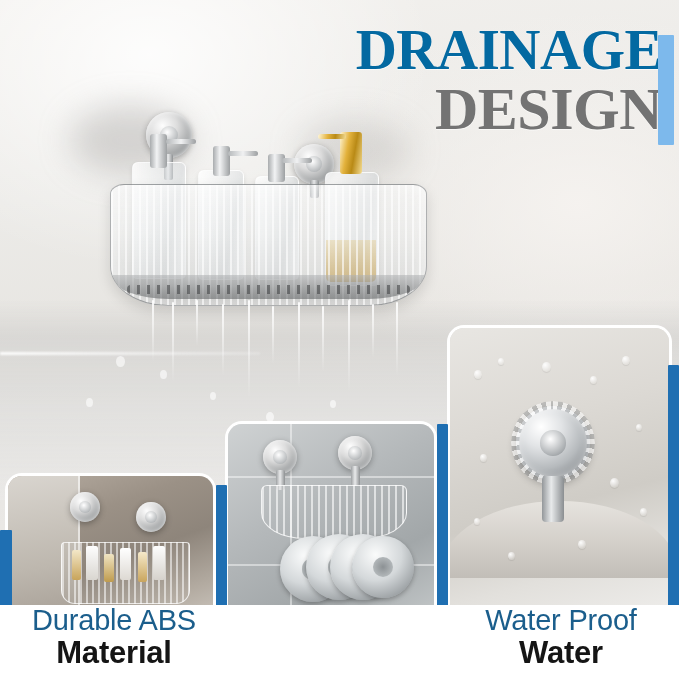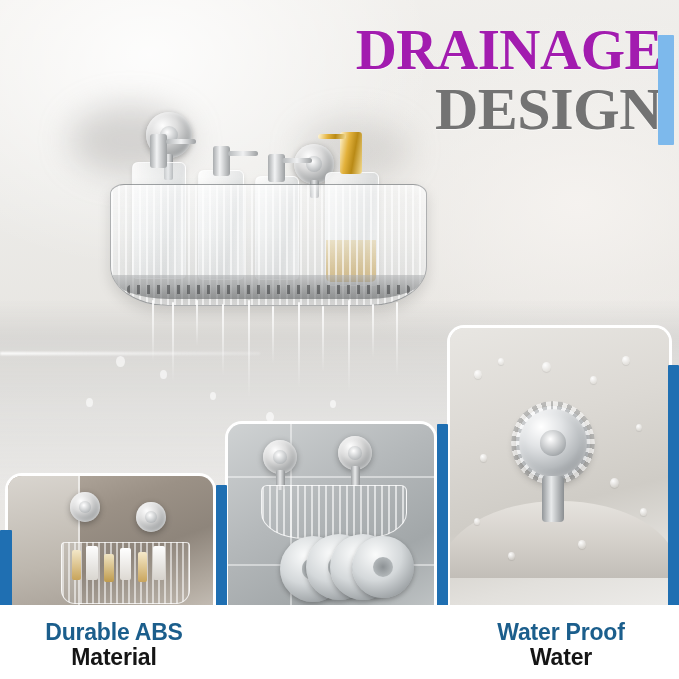--- a/index.html
+++ b/index.html
@@ -124,36 +124,36 @@
   .droplet{position:absolute;border-radius:50%;
     background:radial-gradient(circle at 35% 30%,rgba(255,255,255,.95),rgba(255,255,255,.12) 70%);
     box-shadow:0 1px 1px rgba(0,0,0,.08);}
 
   
   .divider{position:absolute;border-radius:1px;}
 
   
   .caption-strip{position:absolute;left:0;right:0;bottom:0;height:74px;background:#ffffff;}
   .caption{position:absolute;bottom:8px;text-align:center;line-height:1.12;}
-  .cap-l1{display:block;font-size:23px;font-weight:bold;letter-spacing:-.2px;}
-  .cap-l2{display:block;font-size:23px;font-weight:bold;color:#151515;letter-spacing:-.2px;}
+  .cap-l1{display:block;font-size:29px;font-weight:normal;letter-spacing:-.2px;}
+  .cap-l2{display:block;font-size:31px;font-weight:bold;color:#151515;letter-spacing:-.2px;}
 </style>
 </head>
 <body>
 
 <div id="stage">
 
   <div class="hero-bg"></div>
   <div class="wall-smudge" style="left:70px;top:105px;width:120px;height:70px;background:rgba(150,146,142,.35);"></div>
   <div class="wall-smudge" style="left:300px;top:120px;width:110px;height:60px;background:rgba(158,154,150,.28);"></div>
   <div class="wet-band"></div>
   <div class="counter-edge"></div>
 
   <div class="headline">
-    <span class="hl1" style="color:#a21caf;">DRAINAGE</span>
+    <span class="hl1" style="color:#0369a1;">DRAINAGE</span>
     <span class="hl2" style="color:#737373;">DESIGN</span>
   </div>
   <div class="accentbar" style="background:#7DB9EC;"></div>
 
   <div class="hero-prod">
 
     <div class="mount" style="left:36px;top:0;"></div>
     <div class="mount-stem" style="left:54px;top:42px;"></div>
     <div class="mount" style="left:184px;top:32px;width:40px;height:40px;"></div>
     <div class="mount-stem" style="left:200px;top:68px;height:18px;"></div>

